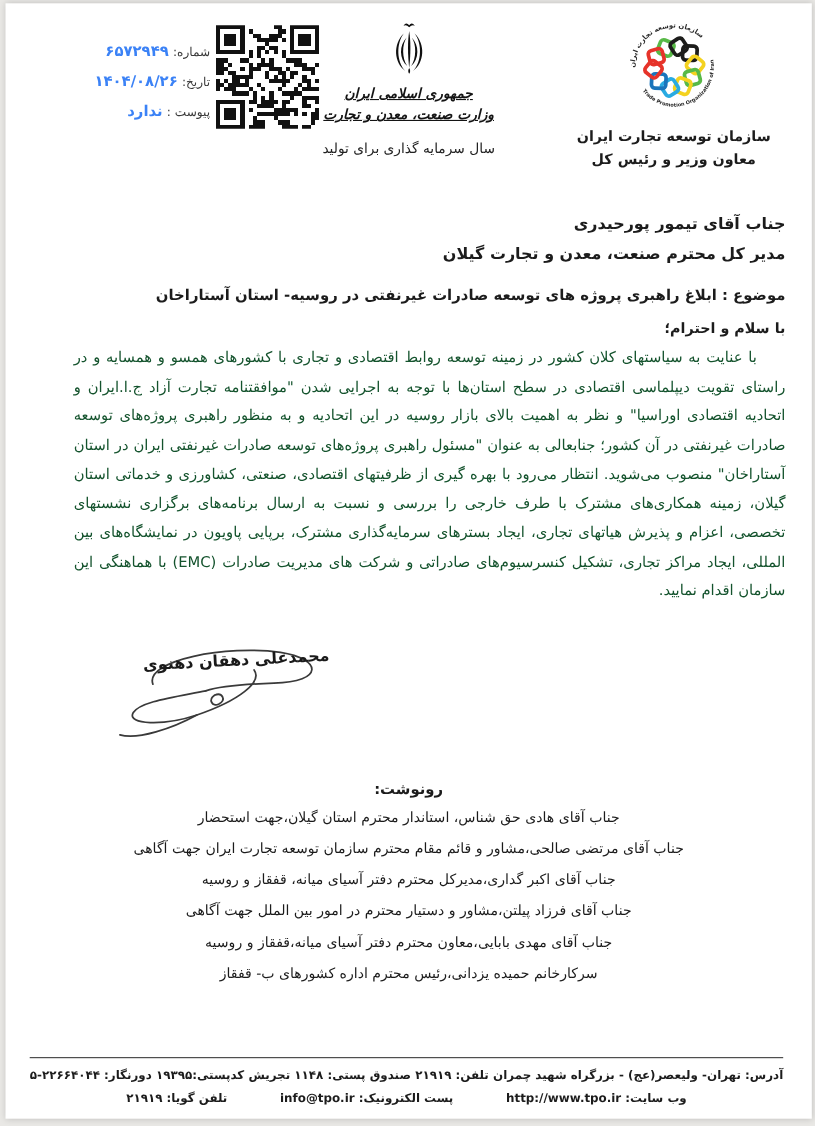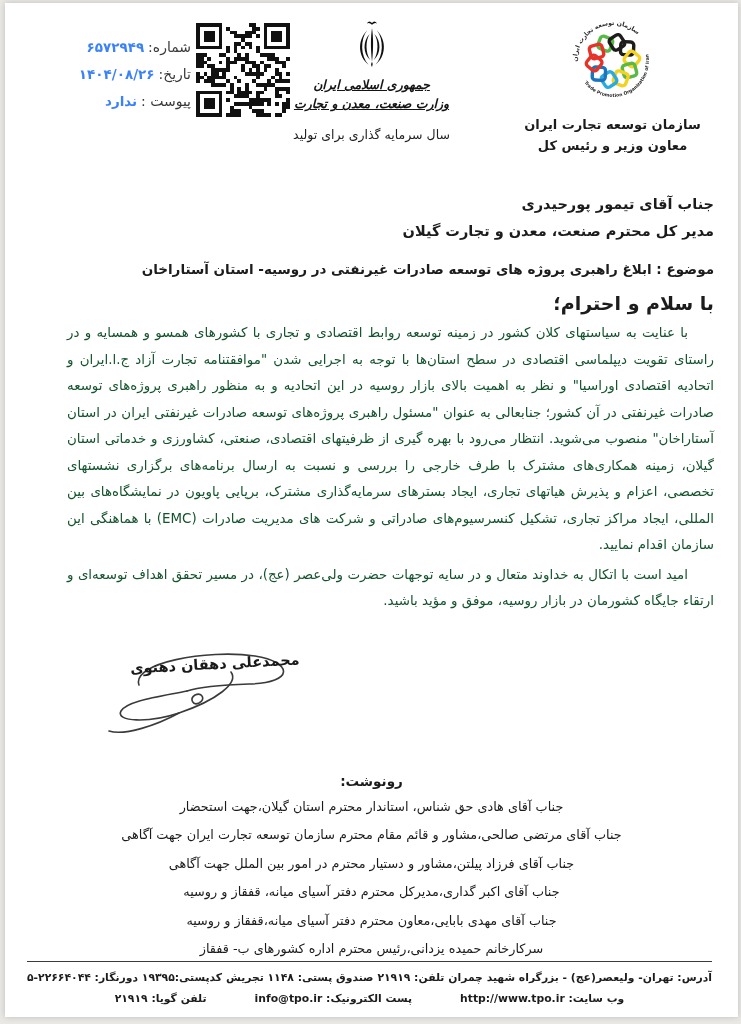--- a/index.html
+++ b/index.html
@@ -16,36 +16,36 @@
     background:#ffffff;
     box-shadow:0 0 6px rgba(0,0,0,.18);
     overflow:hidden;
   }
   
   .hdr{position:relative;height:166px;}
   .qr{position:absolute;left:191px;top:20px;width:94px;height:94px;}
   .qr svg{width:94px;height:94px;shape-rendering:crispEdges;}
   .meta{position:absolute;left:34px;top:36px;width:152px;font-size:12px;}
   .meta-row{margin-bottom:11px;white-space:nowrap;text-align:right;}
-  .meta-label{color:#3a3a3a;font-size:14px;}
+  .meta-label{color:#3a3a3a;font-size:11px;}
   .meta-value{font-weight:700;font-size:13.5px;color:#3b82f6;}
   .emblem-block{position:absolute;left:50%;top:16px;transform:translateX(-50%);width:230px;text-align:center;}
   .emblem-block svg{display:block;margin:0 auto 4px auto;}
   .ministry-line{font-size:12.5px;font-weight:700;font-style:italic;line-height:1.55;color:#141414;text-decoration:underline;}
   .slogan{margin-top:13px;font-size:12.5px;color:#222;}
   .org-block{position:absolute;left:500px;top:8px;width:215px;text-align:center;}
   .org-block svg{display:block;margin:0 auto;}
   .org-name{margin-top:6px;font-size:13px;font-weight:700;}
   .org-role{margin-top:6px;font-size:13px;font-weight:700;}
   
   .content{padding:0 24px 0 24px;}
   .recipient-line{font-size:14.5px;font-weight:700;line-height:27px;}
   .recipient{margin-top:22px;}
   .subject{margin-top:16px;font-size:13.5px;font-weight:700;}
-  .greeting{margin-top:15px;font-size:19px;font-weight:700;}
+  .greeting{margin-top:15px;font-size:13px;font-weight:700;}
   .para{
     margin:6px 0 0 38px;
     font-size:13.4px;line-height:26.5px;
     text-align:justify;text-indent:26px;color:#14532d;
   }
   .para.second{margin-top:3px;}
   
   .sig{position:relative;width:225px;height:108px;margin:24px auto 0 58px;margin-right:auto;}
   .sig svg{position:absolute;inset:0;}
   .sig-name{
@@ -445,40 +445,39 @@
     <div class="recipient">
       <div class="recipient-line">جناب آقای تیمور پورحیدری</div>
       <div class="recipient-line">مدیر کل محترم صنعت، معدن و تجارت گیلان</div>
     </div>
 
     <div class="subject">موضوع : ابلاغ راهبری پروژه های توسعه صادرات غیرنفتی در روسیه- استان آستاراخان</div>
 
     <div class="greeting">با سلام و احترام؛</div>
 
     <p class="para">با عنایت به سیاستهای کلان کشور در زمینه توسعه روابط اقتصادی و تجاری با کشورهای همسو و همسایه و در راستای تقویت دیپلماسی اقتصادی در سطح استان‌ها با توجه به اجرایی شدن "موافقتنامه تجارت آزاد ج.ا.ایران و اتحادیه اقتصادی اوراسیا" و نظر به اهمیت بالای بازار روسیه در این اتحادیه و به منظور راهبری پروژه‌های توسعه صادرات غیرنفتی در آن کشور؛ جنابعالی به عنوان "مسئول راهبری پروژه‌های توسعه صادرات غیرنفتی ایران در استان آستاراخان" منصوب می‌شوید. انتظار می‌رود با بهره گیری از ظرفیتهای اقتصادی، صنعتی، کشاورزی و خدماتی استان گیلان، زمینه همکاری‌های مشترک با طرف خارجی را بررسی و نسبت به ارسال برنامه‌های برگزاری نشستهای تخصصی، اعزام و پذیرش هیاتهای تجاری، ایجاد بسترهای سرمایه‌گذاری مشترک، برپایی پاویون در نمایشگاه‌های بین المللی، ایجاد مراکز تجاری، تشکیل کنسرسیوم‌های صادراتی و شرکت های مدیریت صادرات (EMC) با هماهنگی این سازمان اقدام نمایید.</p>
-    <p class="para second">امید است با اتکال به خداوند متعال و در سایه توجهات حضرت ولی‌عصر (عج)، در مسیر تحقق اهداف توسعه‌ای و ارتقاء جایگاه کشورمان در بازار روسیه، موفق و مؤید باشید.</p>
 
     <div class="sig">
       <svg viewBox="0 0 225 108" xmlns="http://www.w3.org/2000/svg">
         <g fill="none" stroke="#3a3a3a" stroke-width="1.6" stroke-linecap="round">
           <path d="M52 46 C44 24 120 10 168 17 C206 23 208 44 162 45 C132 46 112 48 100 52"></path>
           <path d="M100 52 C70 58 40 62 34 72 C28 83 62 84 92 74 C130 61 152 44 144 33"></path>
           <path d="M92 74 C70 86 38 97 22 92"></path>
           <path d="M108 56 c7 -3 11 4 4 8 c-6 3 -10 -4 -4 -8"></path>
         </g>
       </svg>
       <div class="sig-name">محمدعلی دهقان دهنوی</div>
     </div>
 
     <div class="cc">
       <div class="cc-title">رونوشت:</div>
       <div class="cc-item">جناب آقای هادی حق شناس، استاندار محترم استان گیلان،جهت استحضار</div>
       <div class="cc-item">جناب آقای مرتضی صالحی،مشاور و قائم مقام محترم سازمان توسعه تجارت ایران جهت آگاهی</div>
+      <div class="cc-item">جناب آقای اکبر گداری،مدیرکل محترم دفتر آسیای میانه، قفقاز و روسیه</div>
       <div class="cc-item">جناب آقای فرزاد پیلتن،مشاور و دستیار محترم در امور بین الملل جهت آگاهی</div>
-      <div class="cc-item">جناب آقای اکبر گداری،مدیرکل محترم دفتر آسیای میانه، قفقاز و روسیه</div>
       <div class="cc-item">جناب آقای مهدی بابایی،معاون محترم دفتر آسیای میانه،قفقاز و روسیه</div>
       <div class="cc-item">سرکارخانم حمیده یزدانی،رئیس محترم اداره کشورهای ب- قفقاز</div>
     </div>
   </div>
 
   <div class="footer">
     <div class="footer-line1">
       <span>آدرس: تهران- ولیعصر(عج) - بزرگراه شهید چمران</span>
       <span>تلفن: ۲۱۹۱۹</span>
       <span>صندوق پستی: ۱۱۴۸ تجریش</span>

